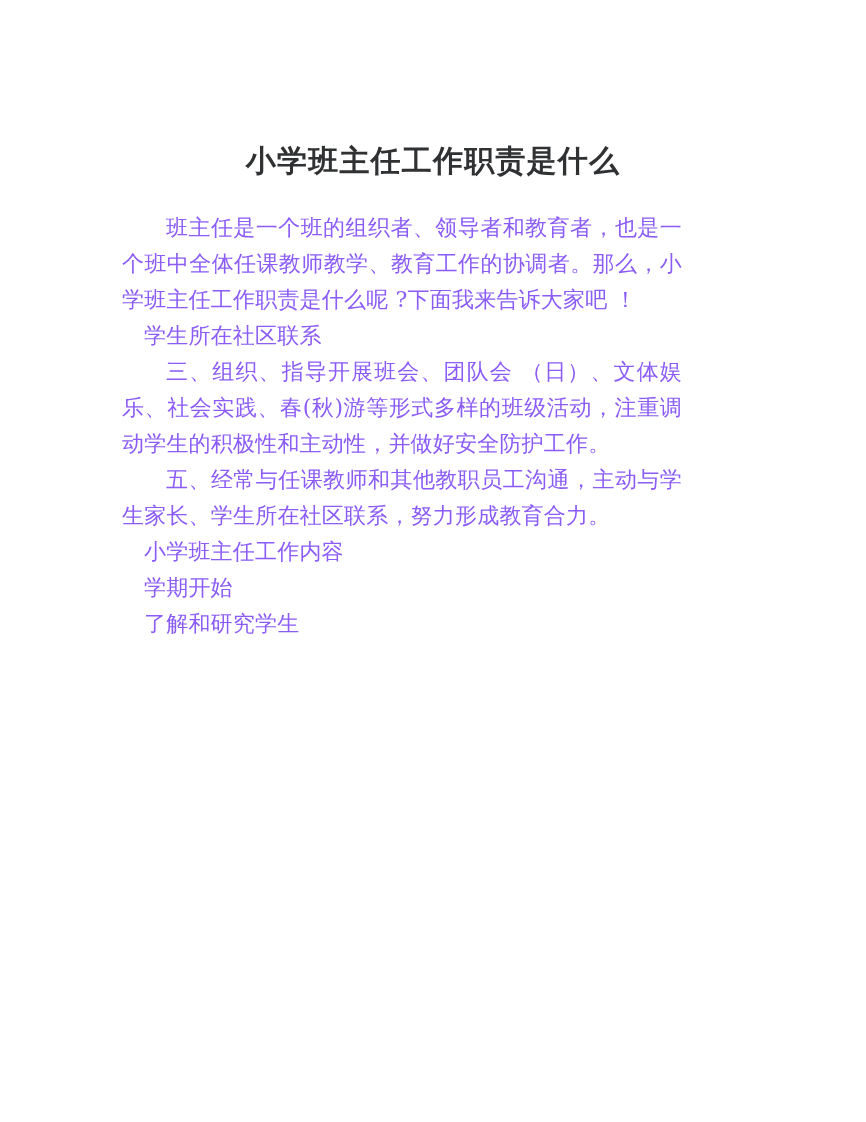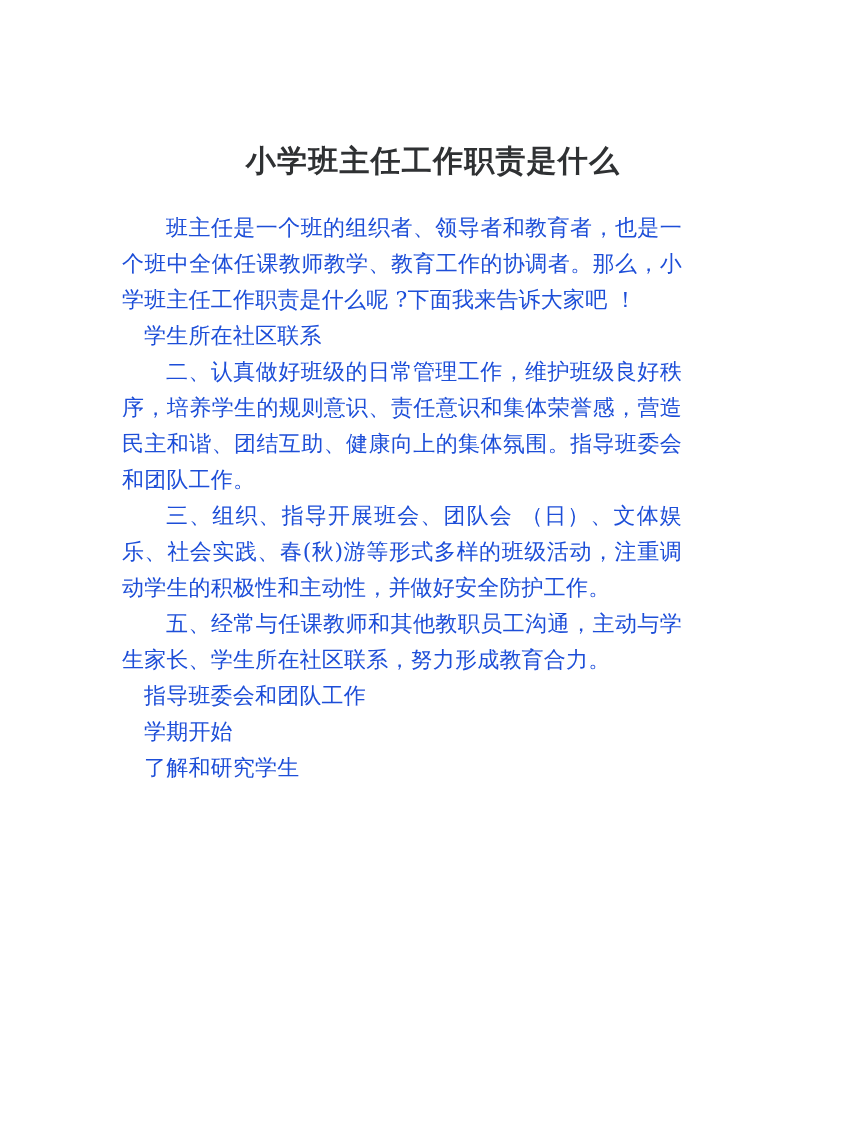--- a/index.html
+++ b/index.html
@@ -35,21 +35,21 @@
   .body-block {
     position: absolute;
     top: 200px;
     left: 122px;
     width: 560px;
   }
   .para {
     font-family: "DejaVu Serif", "Liberation Serif", serif;
     font-size: 22px;
     line-height: 36px;
-    color: #1d4ed8;
+    color: #8b5cf6;
     text-align: justify;
     text-justify: inter-ideograph;
     margin: 0;
     letter-spacing: 0.2px;
     white-space: pre-wrap;
     word-break: break-all;
   }
   .para.indent {
     text-indent: 44px;
   }
@@ -67,28 +67,27 @@
 
   <h1 class="doc-title">小学班主任工作职责是什么</h1>
 
   <div class="body-block">
 
     <p class="para indent">班主任是一个班的组织者、领导者和教育者，也是一个班中全体任课教师教学、教育工作的协调者。那么，小学班主任工作职责是什么呢 ?下面我来告诉大家吧 ！</p>
 
     <p class="para flush lastline-left">学生所在社区联系</p>
 
 
-    <p class="para indent">二、认真做好班级的日常管理工作，维护班级良好秩序，培养学生的规则意识、责任意识和集体荣誉感，营造民主和谐、团结互助、健康向上的集体氛围。指导班委会和团队工作。</p>
 
     <p class="para indent">三、组织、指导开展班会、团队会 （日）、文体娱乐、社会实践、春(秋)游等形式多样的班级活动，注重调动学生的积极性和主动性，并做好安全防护工作。</p>
 
 
     <p class="para indent">五、经常与任课教师和其他教职员工沟通，主动与学生家长、学生所在社区联系，努力形成教育合力。</p>
 
-    <p class="para flush lastline-left">指导班委会和团队工作</p>
+    <p class="para flush lastline-left">小学班主任工作内容</p>
 
     <p class="para flush lastline-left">学期开始</p>
 
 
     <p class="para flush lastline-left">了解和研究学生</p>
 
   </div>
 </div>
 
 </body></html>

